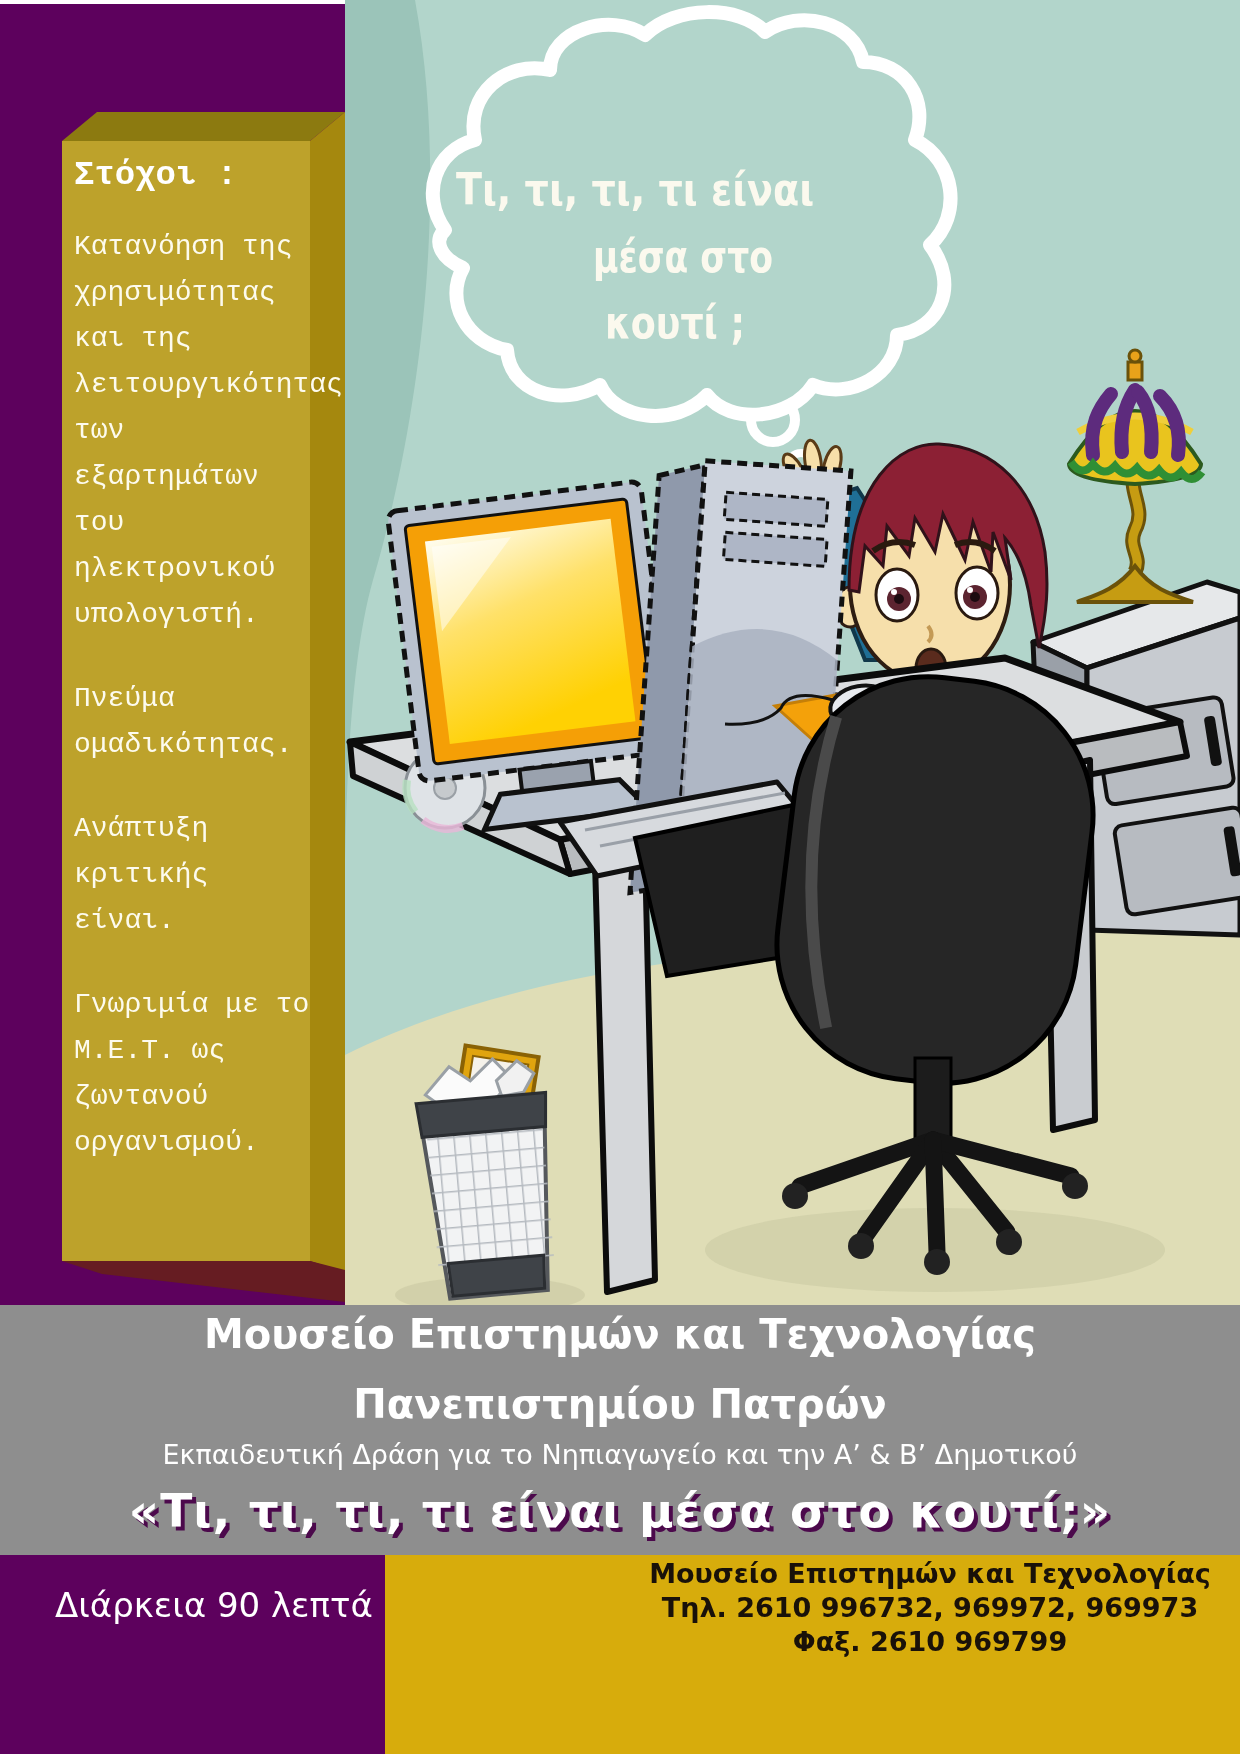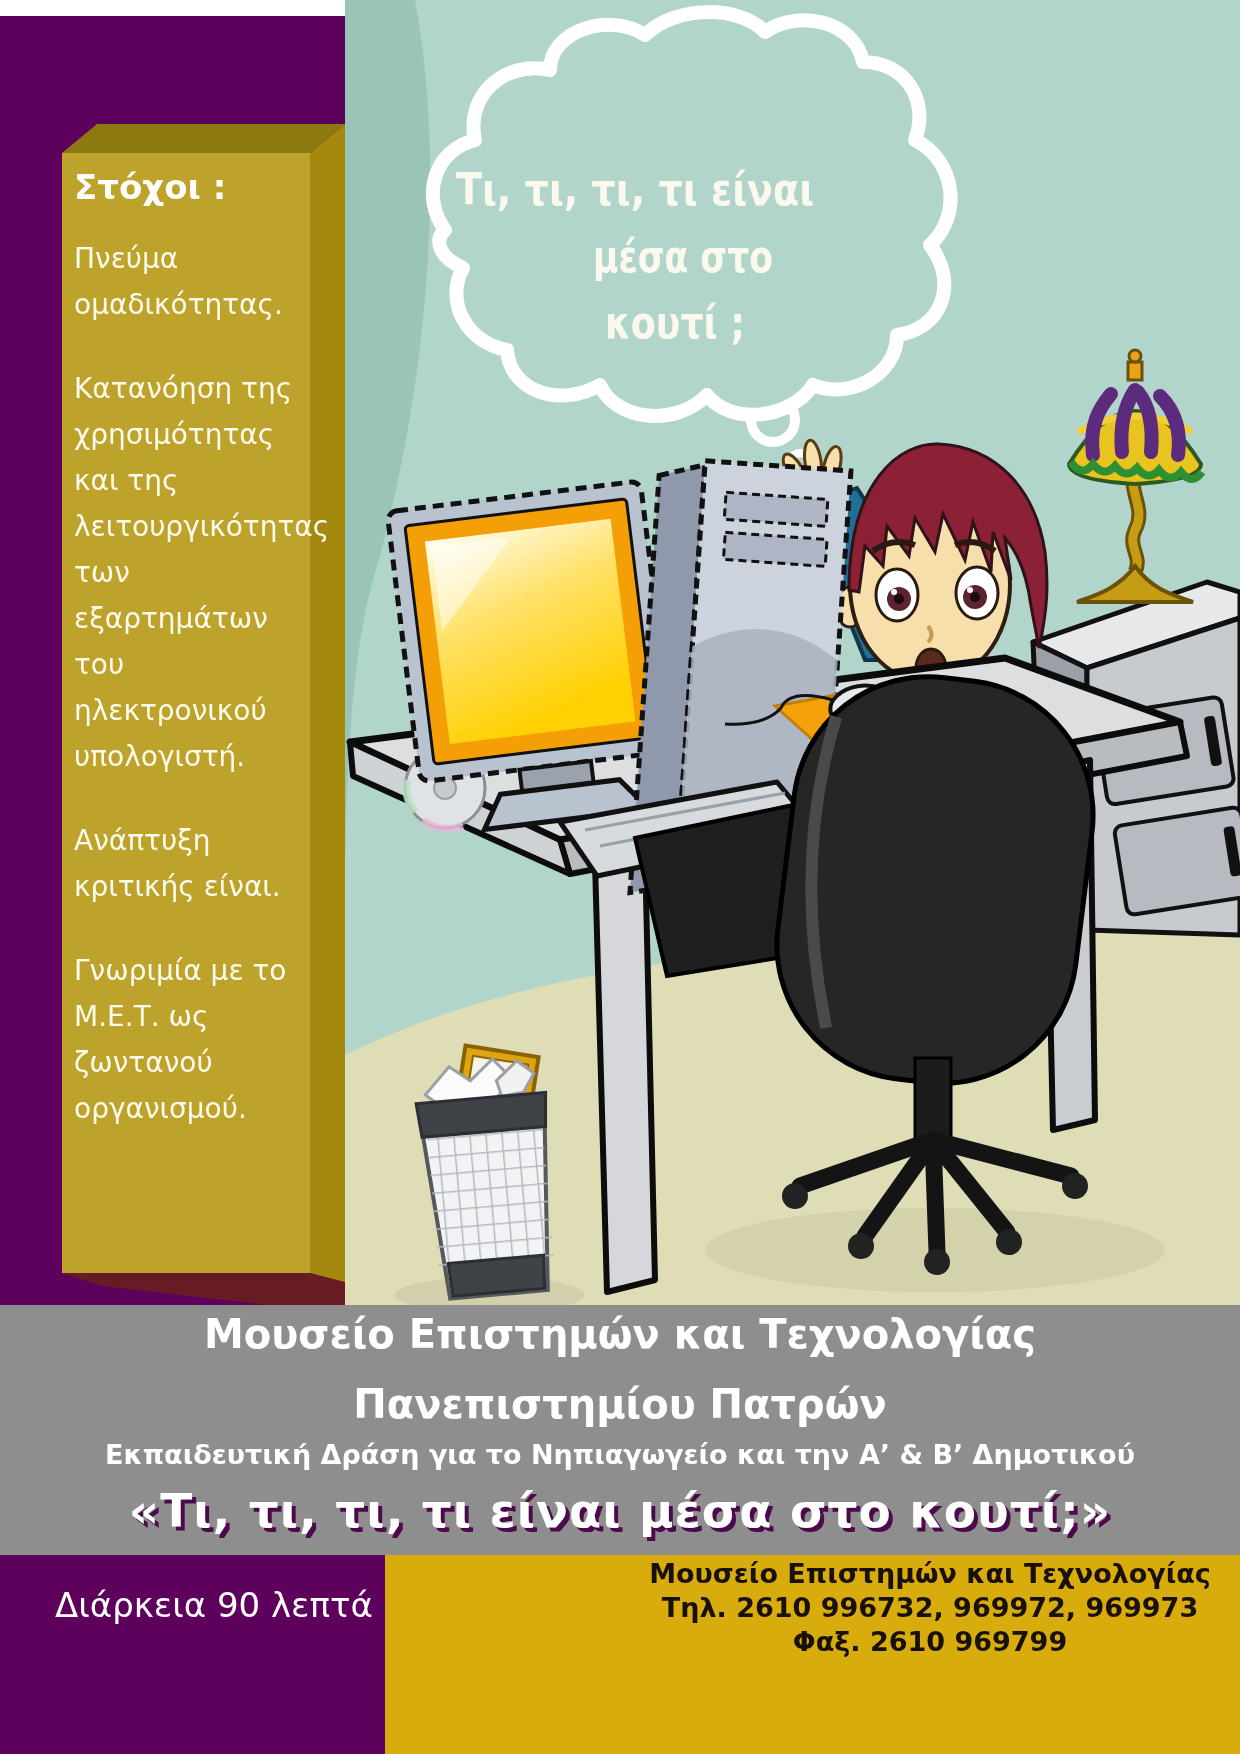--- a/index.html
+++ b/index.html
@@ -3,41 +3,42 @@
 <meta charset="utf-8">
 <style>
   html,body{margin:0;padding:0;background:#ffffff;}
   .poster{
     position:relative;width:1240px;height:1754px;overflow:hidden;
     font-family:"DejaVu Sans","Liberation Sans",sans-serif;
     background:#ffffff;
   }
   
   .left-col{
-    position:absolute;left:0;top:16px;width:403px;height:1305px;
+    position:absolute;left:0;top:4px;width:403px;height:1305px;
     background:linear-gradient(90deg,#5d015d 0%,#5d015d 90%,#4a014a 100%);
+    font-family:Liberation Mono, monospace;
   }
   .gold-box{position:absolute;left:62px;top:108px;width:283px;height:1190px;}
   .gold-box svg{position:absolute;left:0;top:0;}
   .box-text{
     position:absolute;left:12px;top:40px;width:242px;
     color:#fdfbee;font-size:28px;line-height:46px;
   }
   .box-title{font-size:34px;font-weight:bold;color:#ffffff;margin:0 0 26px 0;}
   .box-text p{margin:0 0 38px 0;}
   
   .scene{position:absolute;left:345px;top:0;width:895px;height:1305px;}
   
   .gray-band{
     position:absolute;left:0;top:1305px;width:1240px;height:250px;
     background:#8e8e8e;color:#ffffff;text-align:center;
   }
   .org1{position:absolute;left:0;width:100%;top:6px;font-size:40px;font-weight:bold;}
   .org2{position:absolute;left:0;width:100%;top:76px;font-size:40px;font-weight:bold;}
-  .sub{position:absolute;left:0;width:100%;top:134px;font-size:27px;font-weight:bold;}
+  .sub{position:absolute;left:0;width:100%;top:134px;font-size:27px;font-weight:normal;}
   .headline{
     position:absolute;left:0;width:100%;top:178px;
     font-size:47px;font-weight:bold;letter-spacing:1px;
     color:#ffffff;text-shadow:4px 4px 0 #4c094c;
   }
   
   .bottom-band{position:absolute;left:0;top:1555px;width:1240px;height:199px;}
   .bottom-left{position:absolute;left:0;top:0;width:385px;height:199px;background:#5d015d;}
   .bottom-right{position:absolute;left:385px;top:0;width:855px;height:199px;background:#d7ac0c;}
   .duration{position:absolute;left:55px;top:30px;font-size:34px;font-weight:normal;color:#ffffff;}
@@ -54,22 +55,22 @@
   <div class="left-col">
     <div class="gold-box">
       <svg width="283" height="1190" viewBox="0 0 283 1190">
         <polygon points="0,29 35,0 283,0 248,29" fill="#8c7a10"></polygon>
         <polygon points="248,29 283,0 283,1160 248,1149" fill="#a5880e"></polygon>
         <polygon points="0,1149 248,1149 283,1158 283,1190 40,1162" fill="#661c22"></polygon>
         <rect x="0" y="29" width="248" height="1120" fill="#bda22b"></rect>
       </svg>
       <div class="box-text">
         <div class="box-title">Στόχοι :</div>
+        <p>Κατανόηση  της χρησιμότητας και της λειτουργικότητας των εξαρτημάτων του ηλεκτρονικού υπολογιστή.</p>
         <p>Πνεύμα ομαδικότητας.</p>
-        <p>Κατανόηση  της χρησιμότητας και της λειτουργικότητας των εξαρτημάτων του ηλεκτρονικού υπολογιστή.</p>
         <p>Ανάπτυξη κριτικής είναι.</p>
         <p>Γνωριμία με το Μ.Ε.Τ. ως ζωντανού οργανισμού.</p>
       </div>
     </div>
   </div>
 
   <svg class="scene" width="895" height="1305" viewBox="0 0 895 1305">
     <defs>
       <linearGradient id="scrGrad" x1="0" y1="0" x2="0.3" y2="1">
         <stop offset="0" stop-color="#fffdf0"></stop>

